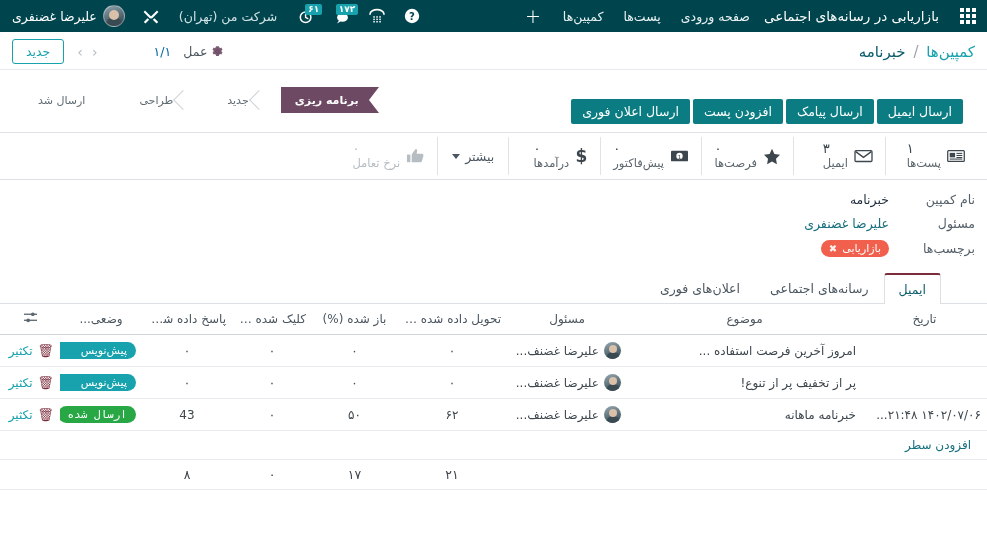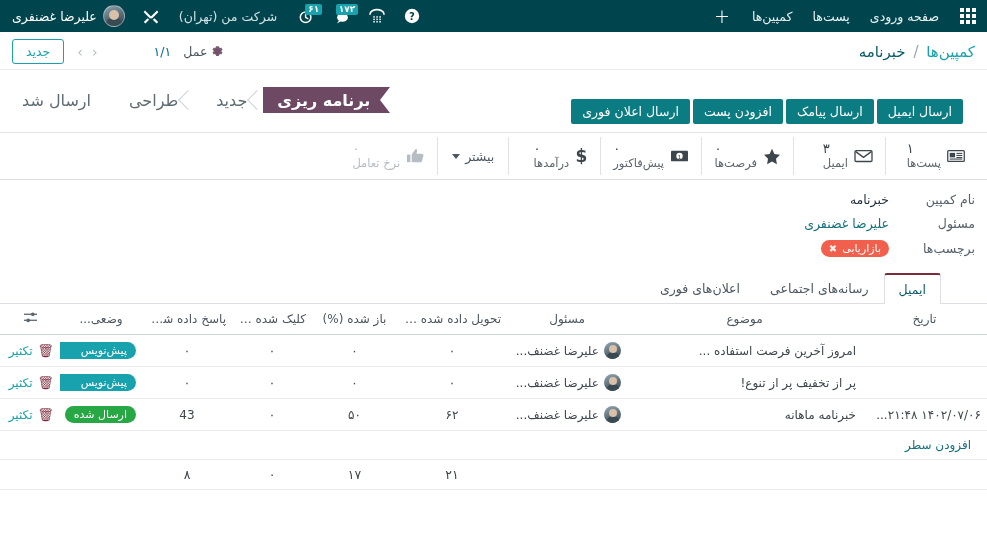--- a/index.html
+++ b/index.html
@@ -179,26 +179,27 @@
     cursor: pointer;
     font-family: inherit;
     white-space: nowrap;
     margin-top: 23px;
   }
   .statusbar { display: flex; align-items: stretch; height: 26px; }
   .stage {
     position: relative;
     background: #ffffff;
     color: #5f6b73;
-    font-size: 16px;
+    font-size: 11px;
     display: flex;
     align-items: center;
     padding: 0 16px 0 22px;
     cursor: pointer;
     white-space: nowrap;
+    margin-left: 16px;
   }
   .stage::before {
     content: "";
     position: absolute;
     right: -1px; top: 50%;
     width: 13px; height: 13px;
     margin-top: -7px;
     border-top: 1px solid #cdd3d8;
     border-left: 1px solid #cdd3d8;
     transform: rotate(-45deg);
@@ -368,21 +369,21 @@
   }
   .pill {
     display: inline-block;
     font-size: 11px;
     padding: 2px 9px;
     border-radius: 11px;
     color: #ffffff;
     white-space: nowrap;
   }
   .pill.draft { background: #17a2ad; padding-left: 31px; }
-  .pill.sent  { background: #28a745; }
+  .pill.sent  { background: #28a745; font-family: Liberation Mono, monospace; }
   .dup-link { color: #17a2ad; cursor: pointer; font-size: 12px; }
   .trash-btn { color: #7b2c3b; cursor: pointer; font-size: 13px; line-height: 1; background: none; border: none; padding: 0; font-family: inherit; }
   .add-line {
     color: #16707d;
     font-size: 12px;
     padding: 8px 10px;
     cursor: pointer;
   }
   tr.total-row td {
     border-top: 1px solid #cfd4d9;
@@ -408,20 +409,21 @@
       <i></i>
         <i></i>
         <i></i>
         <i></i>
         <i></i>
         <i></i>
         <i></i>
         <i></i>
         <i></i>
     </div>
+    <div class="brand">بازاریابی در رسانه‌های اجتماعی</div>
     <div class="nav-item">صفحه ورودی</div>
     <div class="nav-item">پست‌ها</div>
     <div class="nav-item">کمپین‌ها</div>
     <div class="nav-plus">+</div>
   </div>
 
   <div class="nav-left">
     <div class="sysicon">
       <svg width="16" height="16" viewBox="0 0 16 16" aria-hidden="true">
         <circle cx="8" cy="8" r="7.2" fill="#ffffff"></circle>

